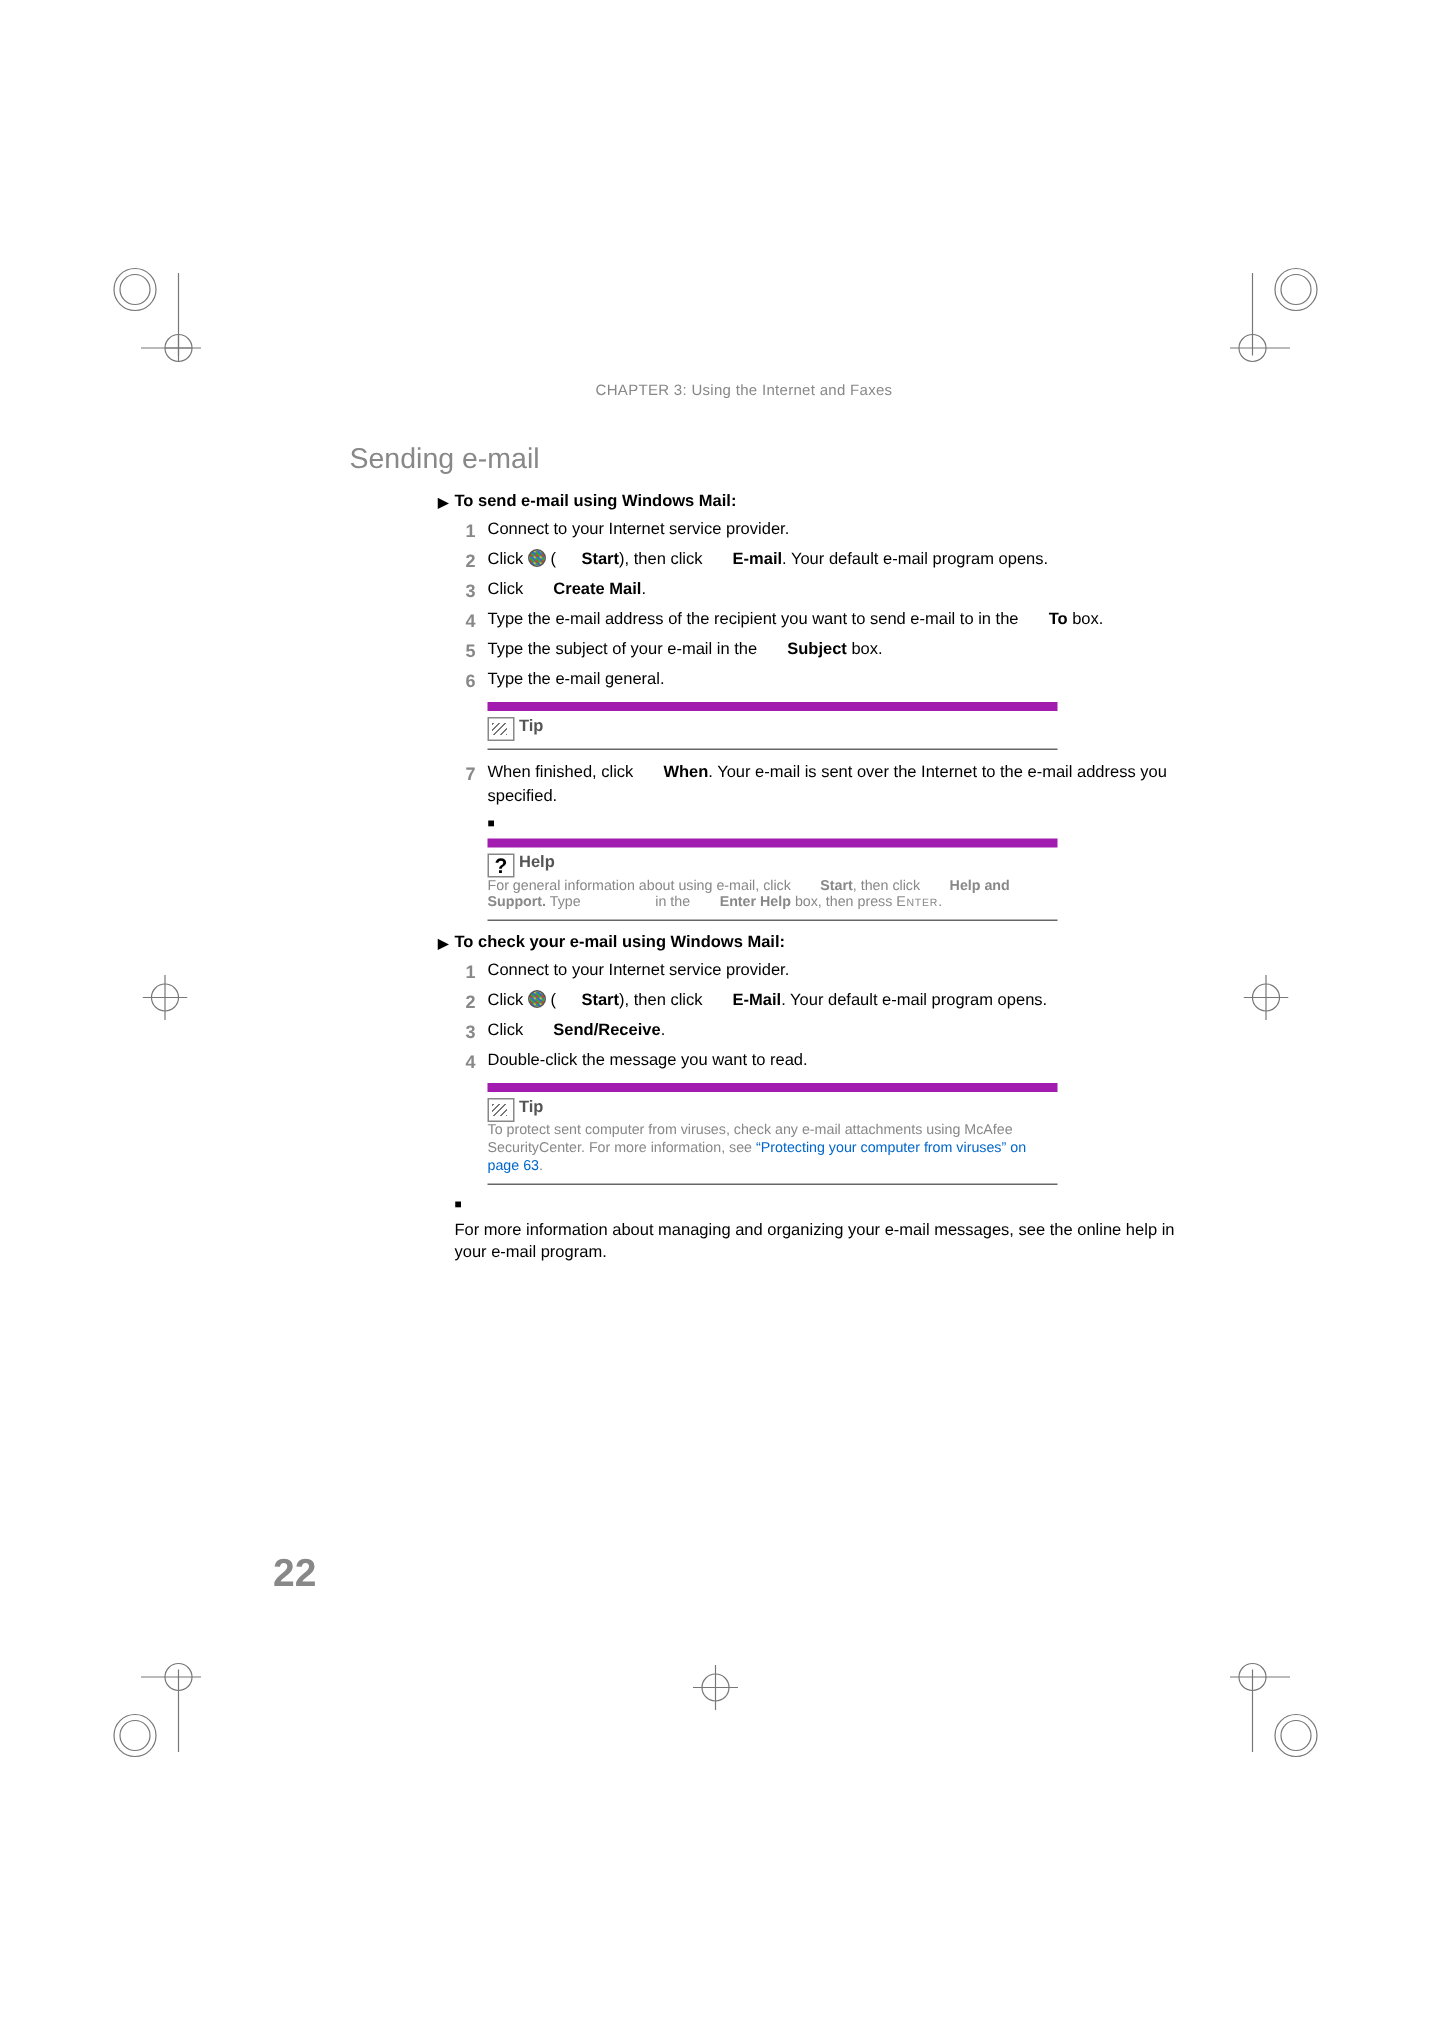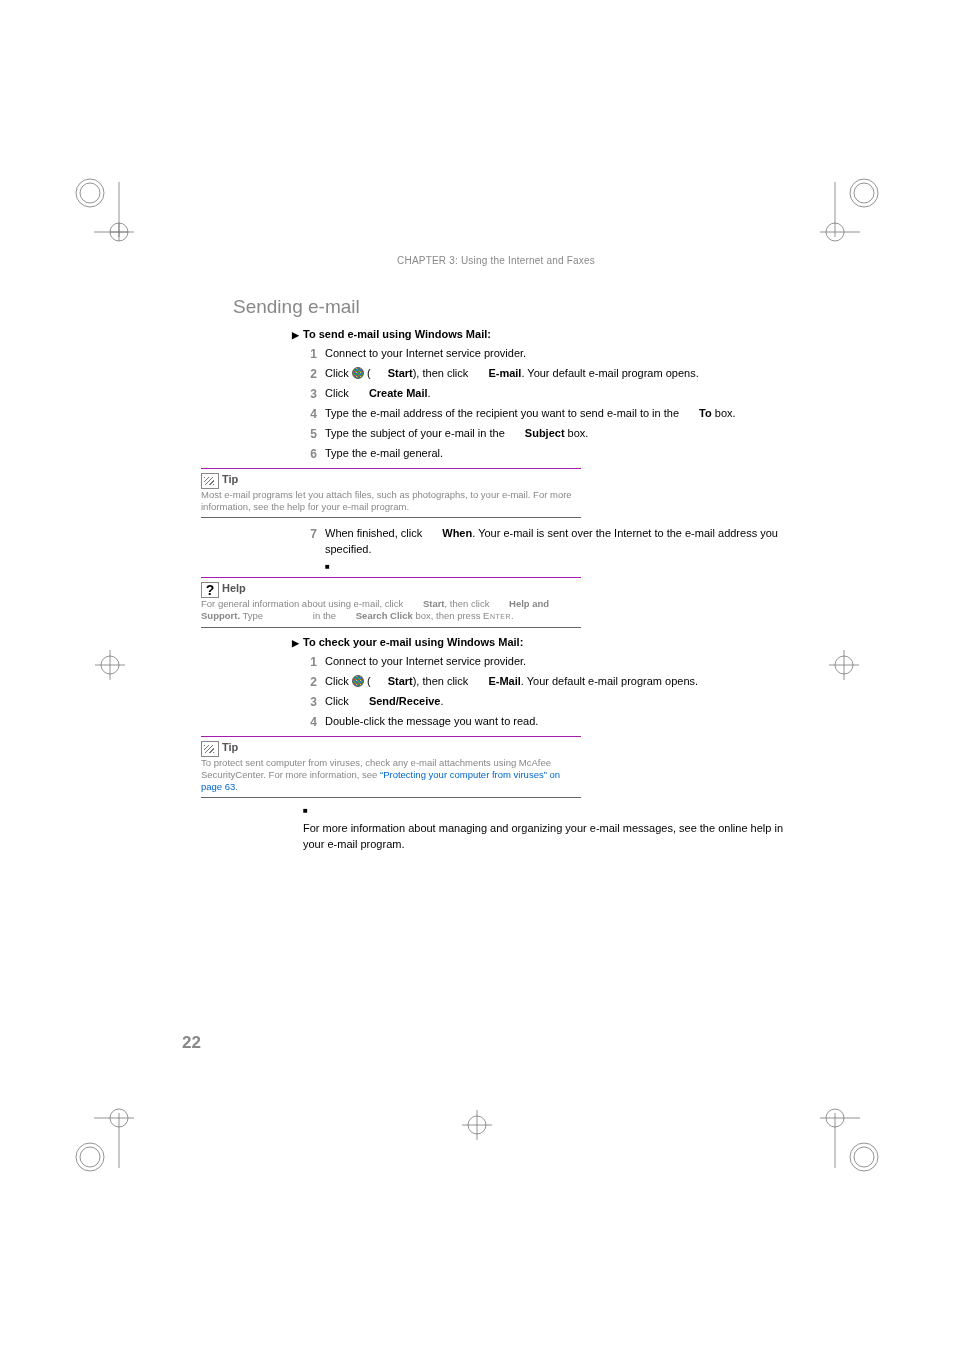--- a/index.html
+++ b/index.html
@@ -75,22 +75,23 @@
     width: 12px;
     height: 12px;
     border: 1px solid #555;
     border-radius: 50%;
     vertical-align: -2px;
     background:
       linear-gradient(45deg,#d33 25%,#3a3 25% 50%,#36d 50% 75%,#fc3 75%);
     background-size: 4px 4px;
   }
   .callout {
+    margin-left: 124px;
     width: 380px;
-    border-top: 1px solid #a21caf;
+    border-top: 6px solid #a21caf;
     border-bottom: 1px solid #666;
     padding: 4px 0 5px 0;
     font-size: 9.5px;
     color: #888;
     line-height: 1.25;
     margin-top: 6px;
     margin-bottom: 8px;
     position: relative;
   }
   .callout .ic {
@@ -135,21 +136,21 @@
   .closing {
     margin-left: 102px;
     font-size: 11px;
     line-height: 1.4;
     margin-top: 4px;
   }
   .page-number {
     position: absolute;
     left: 182px;
     top: 1033px;
-    font-size: 17px;
+    font-size: 26px;
     font-weight: bold;
     color: #888;
   }
   
   .mark { position: absolute; }
   .mark svg { display: block; }
 </style>
 </head>
 <body>
 
@@ -228,32 +229,31 @@
     <li><span class="num">1</span><span>Connect to your Internet service provider.</span></li>
     <li><span class="num">2</span><span>Click </span><span class="win-logo"></span><span> (</span><span class="b">Start</span><span>), then click </span><span class="b">E-mail</span><span>. Your default e-mail program opens.</span></li>
     <li><span class="num">3</span><span>Click </span><span class="b">Create Mail</span><span>.</span></li>
     <li><span class="num">4</span><span>Type the e-mail address of the recipient you want to send e-mail to in the </span><span class="b">To</span><span> box.</span></li>
     <li><span class="num">5</span><span>Type the subject of your e-mail in the </span><span class="b">Subject</span><span> box.</span></li>
     <li><span class="num">6</span><span>Type the e-mail general.</span></li>
   </ol>
 
   <div class="callout">
     <span class="ic tip"></span><span class="title">Tip</span><br>
-    <span>Most e-mail programs let you attach files, such as photographs, to your e-mail. For more information, see the help for your e-mail program.</span>
   </div>
 
   <ol class="steps">
     <li><span class="num">7</span><span>When finished, click </span><span class="b">When</span><span>. Your e-mail is sent over the Internet to the e-mail address you specified.</span></li>
   </ol>
   <div class="endmark">■</div>
 
 
   <div class="callout">
     <span class="ic help"></span><span class="title">Help</span><br>
-    <span>For general information about using e-mail, click </span><span class="b">Start</span><span>, then click </span><span class="b">Help and Support.</span><span> Type </span><span class="b" style="visibility:hidden">e-mail</span><span> in the </span><span class="b">Search Click</span><span> box, then press </span><span class="sc">Enter</span><span>.</span>
+    <span>For general information about using e-mail, click </span><span class="b">Start</span><span>, then click </span><span class="b">Help and Support.</span><span> Type </span><span class="b" style="visibility:hidden">e-mail</span><span> in the </span><span class="b">Enter Help</span><span> box, then press </span><span class="sc">Enter</span><span>.</span>
   </div>
 
   <div class="proc-head">
     <span class="tri">▶</span>
     <span>To check your e-mail using Windows Mail:</span>
   </div>
 
   <ol class="steps">
     <li><span class="num">1</span><span>Connect to your Internet service provider.</span></li>
     <li><span class="num">2</span><span>Click </span><span class="win-logo"></span><span> (</span><span class="b">Start</span><span>), then click </span><span class="b">E-Mail</span><span>. Your default e-mail program opens.</span></li>

